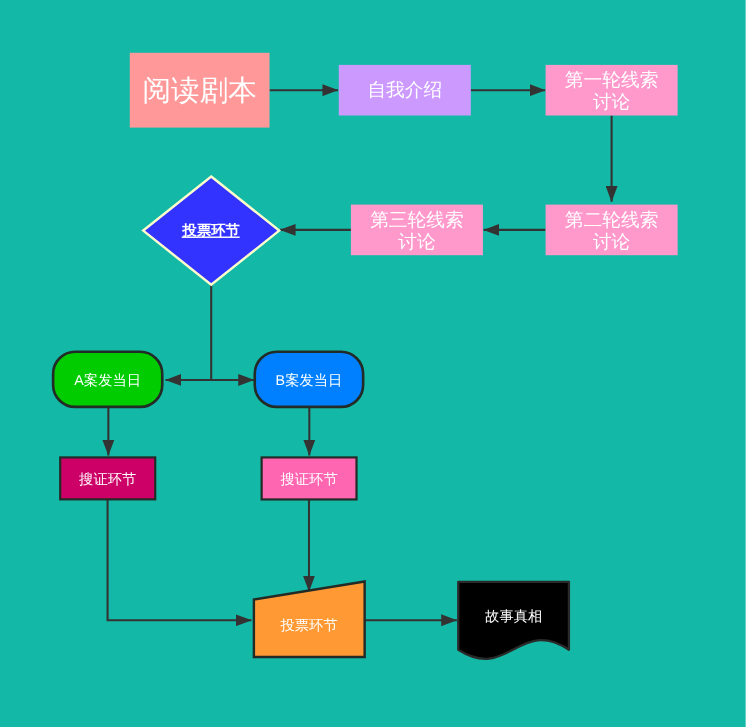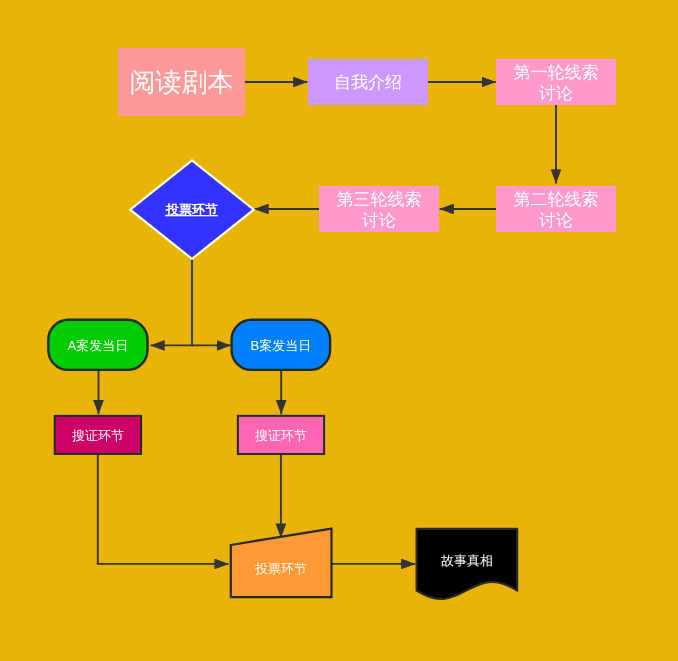--- a/index.html
+++ b/index.html
@@ -2,21 +2,21 @@
 <html><head>
 <meta charset="utf-8">
 <title>Flowchart</title>
 <style>
   html, body { margin:0; padding:0; background:#ffffff; }
   body {
     width:678px; height:661px; overflow:hidden;
     font-family:"Liberation Sans", sans-serif;
     -webkit-font-smoothing:antialiased;
   }
-  #canvas { position:relative; width:678px; height:661px; background:#eab308; }
+  #canvas { position:relative; width:678px; height:661px; background:#14b8a6; }
   #flow {
     position:absolute; left:0; top:0;
     filter:opacity(1);            
   }
   #flow text {
     font-family:"Liberation Sans", sans-serif;
     text-rendering:geometricPrecision;
   }
 </style>
 </head>

